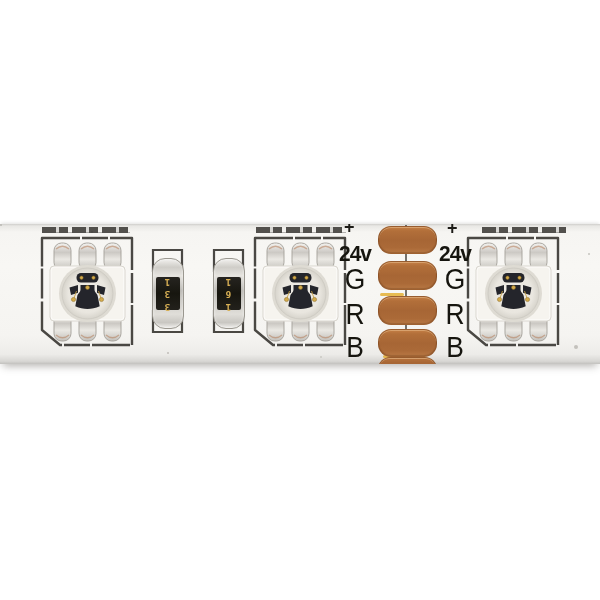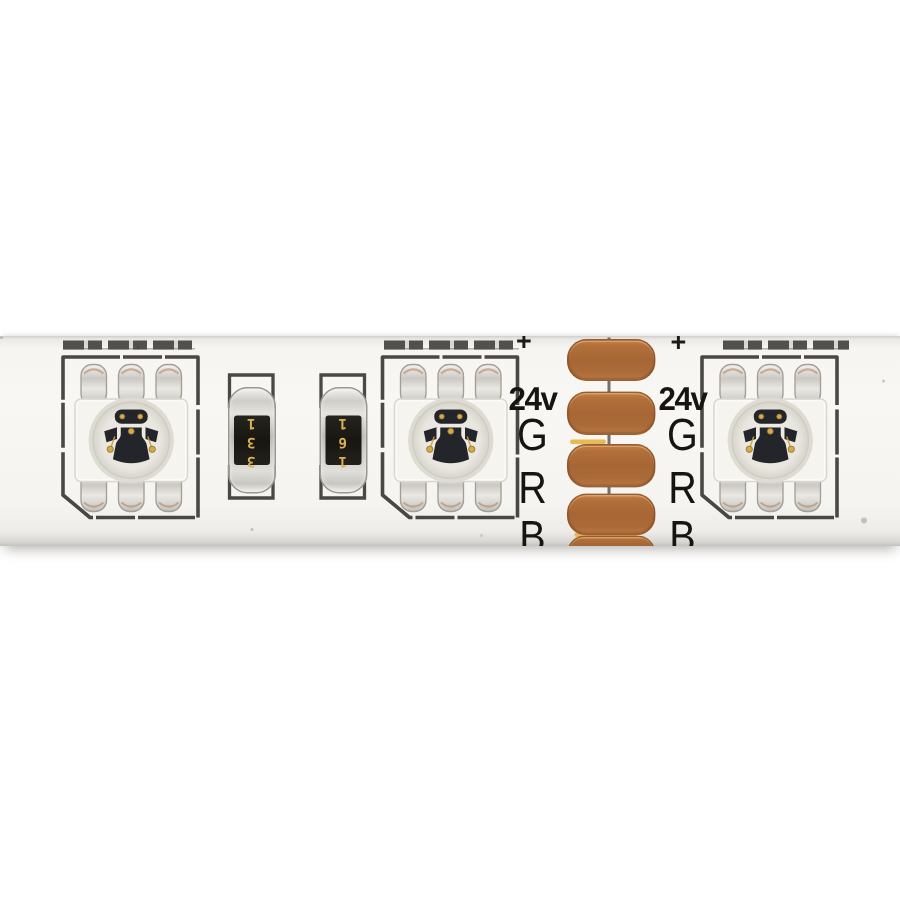--- a/index.html
+++ b/index.html
@@ -39,21 +39,21 @@
   }
   .cutline{position:absolute;left:405px;top:1px;width:2px;height:138px;background:#45433f;opacity:.75;z-index:1;}
   .goldbar{position:absolute;background:#e5b544;border-radius:2px;opacity:.92;z-index:1;}
   .pad{
     position:absolute;left:378px;width:57px;border-radius:13px;z-index:2;
     background:linear-gradient(180deg,#c57f45 0%,#b26f3a 15%,#a76635 50%,#ab6a38 80%,#b87844 100%);
     border:1px solid rgba(105,55,20,.4);
     box-shadow:inset 0 1px 0 rgba(255,230,190,.35), inset 0 -1px 1px rgba(80,40,10,.25);
   }
   .pad-partial{border-radius:13px 13px 0 0;}
-  .labelcol{position:absolute;top:16px;width:42px;height:140px;z-index:3;}
+  .labelcol{position:absolute;top:4px;width:42px;height:140px;z-index:3;}
   .lab{position:absolute;left:0;width:100%;text-align:center;color:#16150f;line-height:1;}
   .lab-v{top:15px;font-size:22px;font-weight:700;letter-spacing:-1px;transform:scaleX(.95);}
   .lab-ch{font-size:30px;font-weight:400;transform:scaleX(.88);}
   .lab-g{top:36px}.lab-r{top:71px}.lab-b{top:104px}
   .plus{position:absolute;font-size:18px;font-weight:700;color:#1c1b17;line-height:1;z-index:3;}
   .speckles{position:absolute;left:0;top:0;width:2px;height:2px;border-radius:50%;background:#bab8b3;
     box-shadow:575px 122px 0 1px #c3c1bc, 588px 29px 0 0 #c6c4bf, 167px 128px 0 0 #c0beb9, 91px 7px 0 0 #c6c4bf, 320px 132px 0 0 #cac8c3;}
 </style>
 </head>
 <body>

